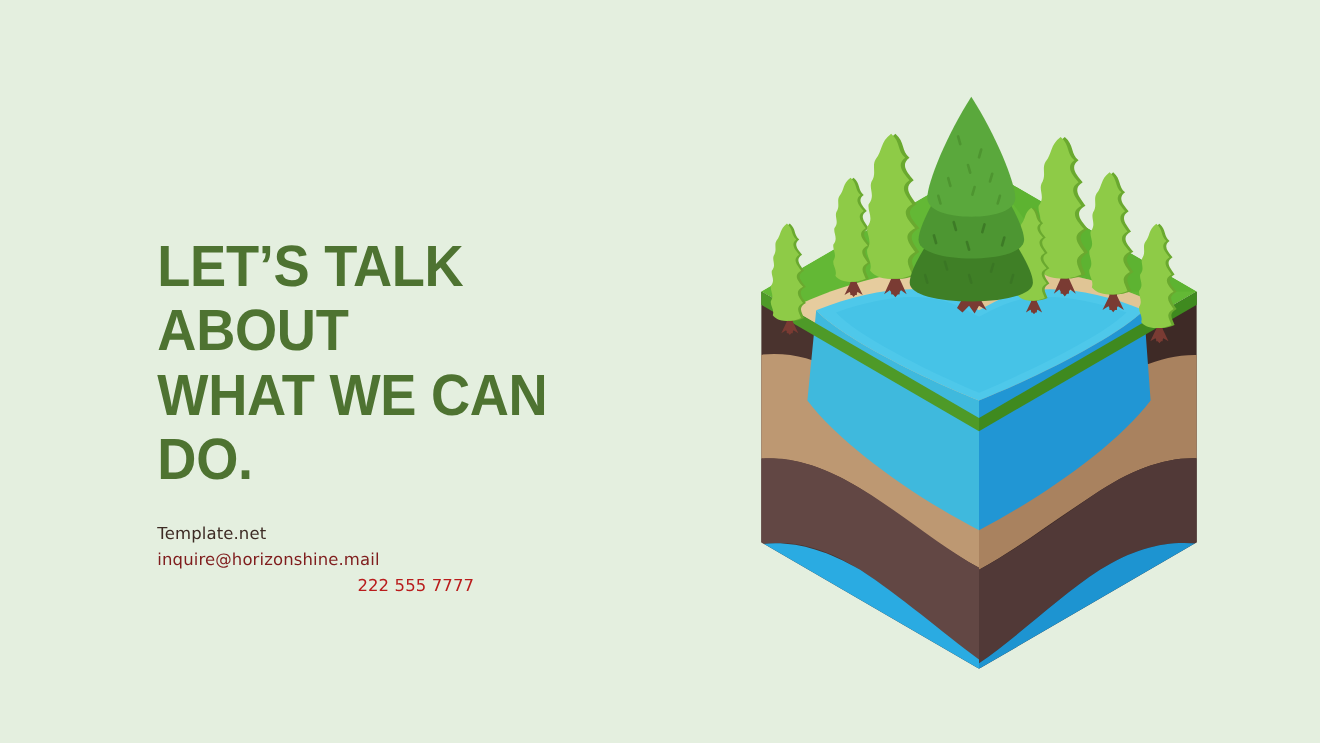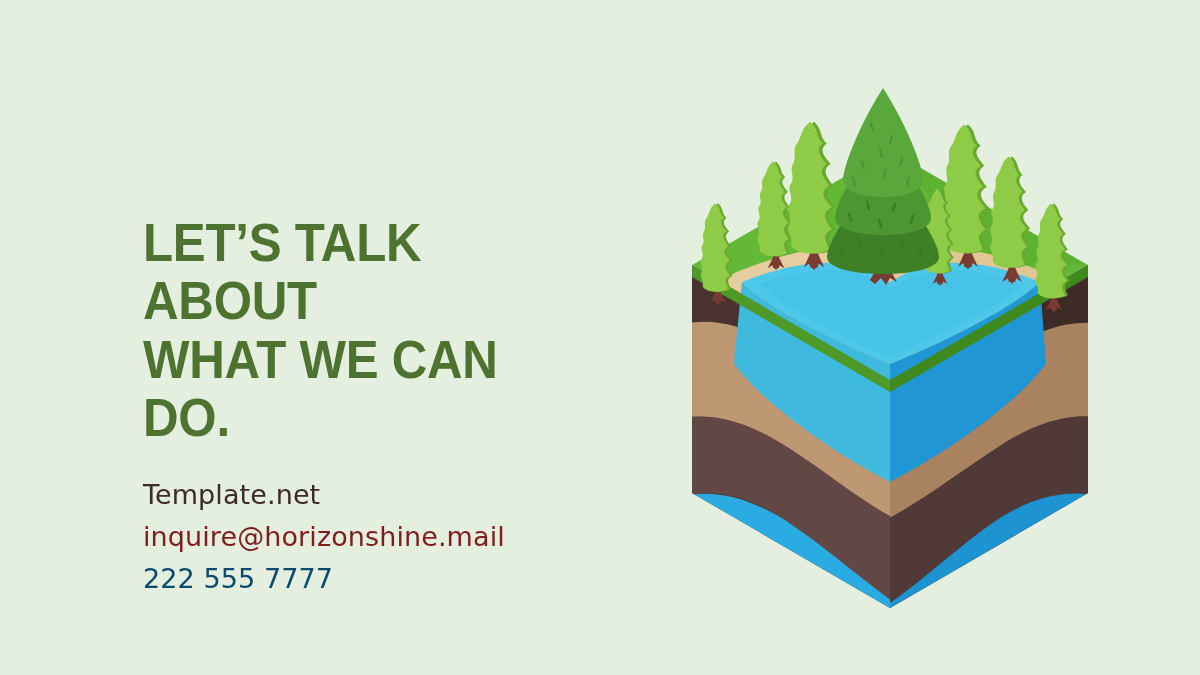--- a/index.html
+++ b/index.html
@@ -32,21 +32,21 @@
     transform:scaleX(0.93);
     transform-origin:left top;
     white-space:pre-line;
   }
   #contact{
     margin:0;
     padding-top:27px;
   }
   .contact-line{
     color:#3d2b24;
-    font-size:27px;
+    font-size:15px;
     line-height:1.56;
     letter-spacing:0.1px;
     font-family:"DejaVu Sans","Liberation Sans",sans-serif;
     font-weight:400;
     white-space:nowrap;
   }
   
   #illustration{
     position:absolute;
     left:672px;top:52px;
@@ -59,21 +59,21 @@
 
 <div id="slide" style="background: rgb(228, 239, 223);">
 
   <div id="text-block">
     <h1 id="headline" style="color: rgb(78, 115, 49);">LET’S TALK ABOUT
 WHAT WE CAN DO.</h1>
 
     <div id="contact">
       <div class="contact-line" style="color: rgb(61, 43, 36);">Template.net</div>
       <div class="contact-line" style="color: #7f1d1d;">inquire@horizonshine.mail</div>
-      <div class="contact-line" style="color: #0c4a6e;">222 555 7777</div>
+      <div class="contact-line" style="color: #b91c1c; text-align: center;">222 555 7777</div>
     </div>
   </div>
 
   <div id="illustration">
   <svg viewBox="0 0 440 580" xmlns="http://www.w3.org/2000/svg">
     <defs>
 
       <clipPath id="clipLeft">
         <polygon points="20,213 218,328 218,556 20,441"></polygon>
       </clipPath>

